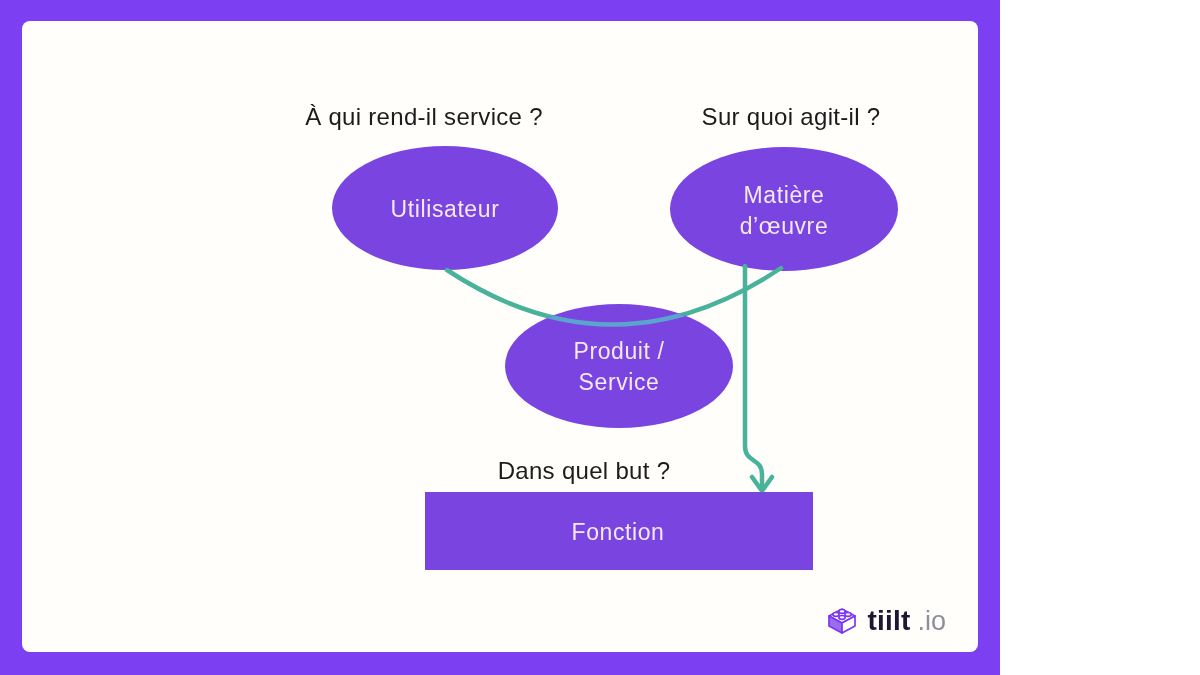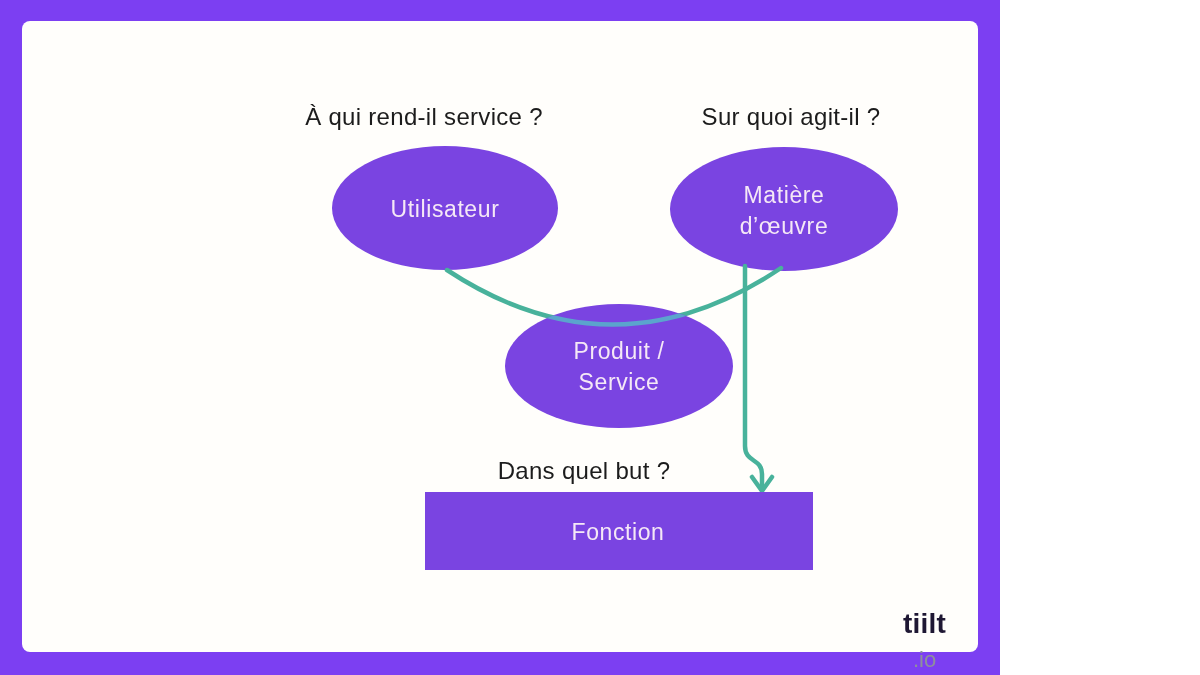--- a/index.html
+++ b/index.html
@@ -45,30 +45,29 @@
     letter-spacing: 0.6px;
   }
   .logo {
     position: absolute;
     top: 601px;
     right: 54px;
     height: 40px;
     display: flex;
     align-items: center;
     gap: 7px;
-    flex-direction: column;
   }
   .logo-text {
     font-size: 28px;
     font-weight: 800;
     color: #1e1733;
     letter-spacing: 0.2px;
   }
   .logo-tld {
-    font-size: 22px;
+    font-size: 27px;
     font-weight: 500;
     color: #8e8f9c;
   }
 </style>
 </head>
 <body>
 
 <div class="frame">
   <div class="canvas"></div>
 

